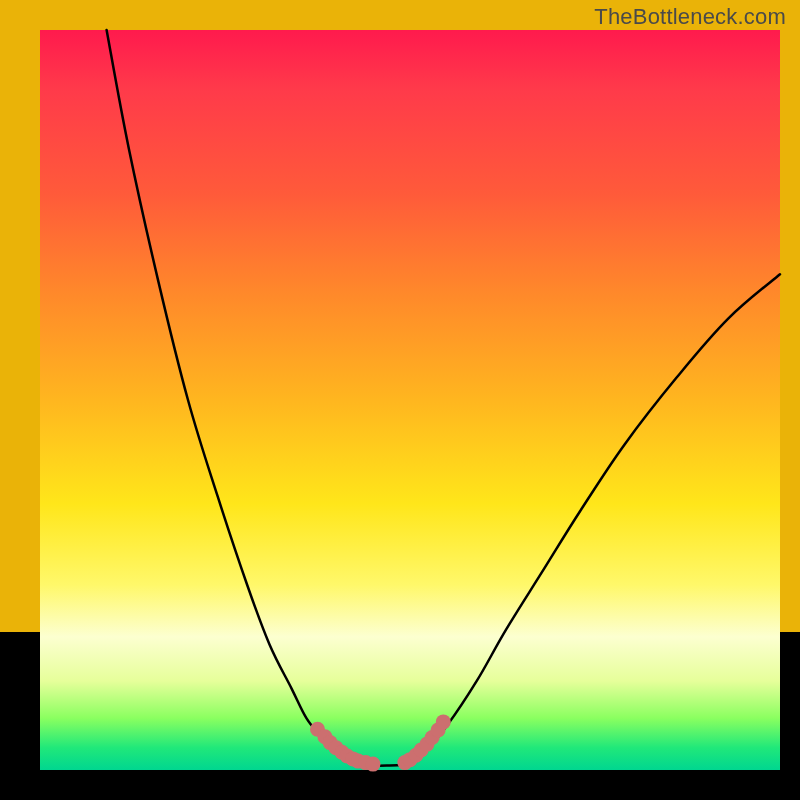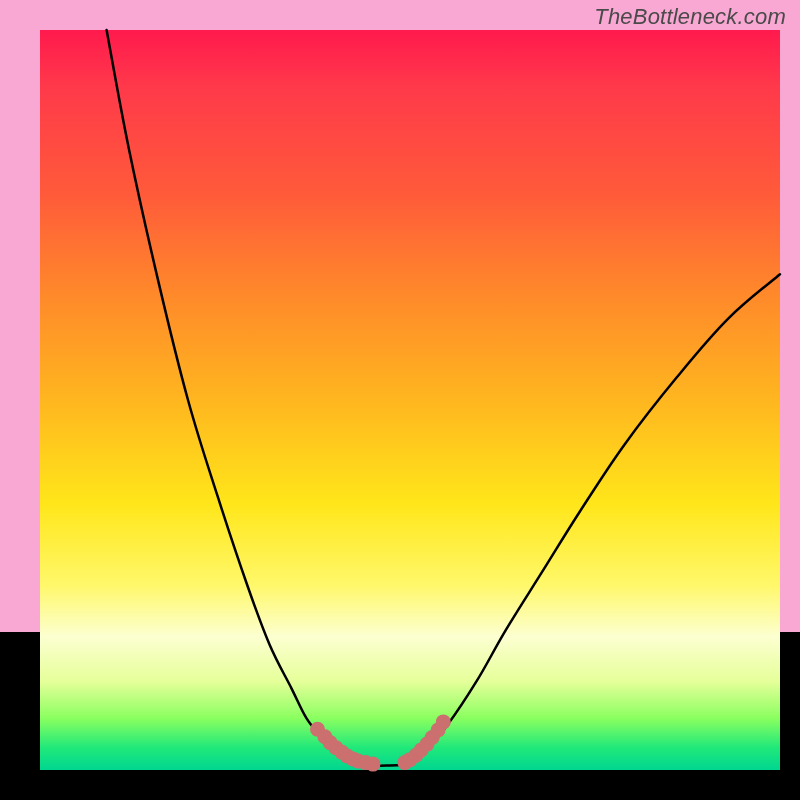--- a/index.html
+++ b/index.html
@@ -10,22 +10,21 @@
     background: #000;
     overflow: hidden;
     font-family: Arial, Helvetica, sans-serif;
   }
   .frame {
     position: absolute;
     left: 0;
     top: 0;
     width: 800px;
     height: 632px;
-    background: #f9a8d4;
-    font-style: italic;
+    background: #eab308;
   }
   .plot-area {
     position: absolute;
     left: 40px;
     top: 30px;
     width: 740px;
     height: 740px;
     
     background: linear-gradient(
       to bottom,

